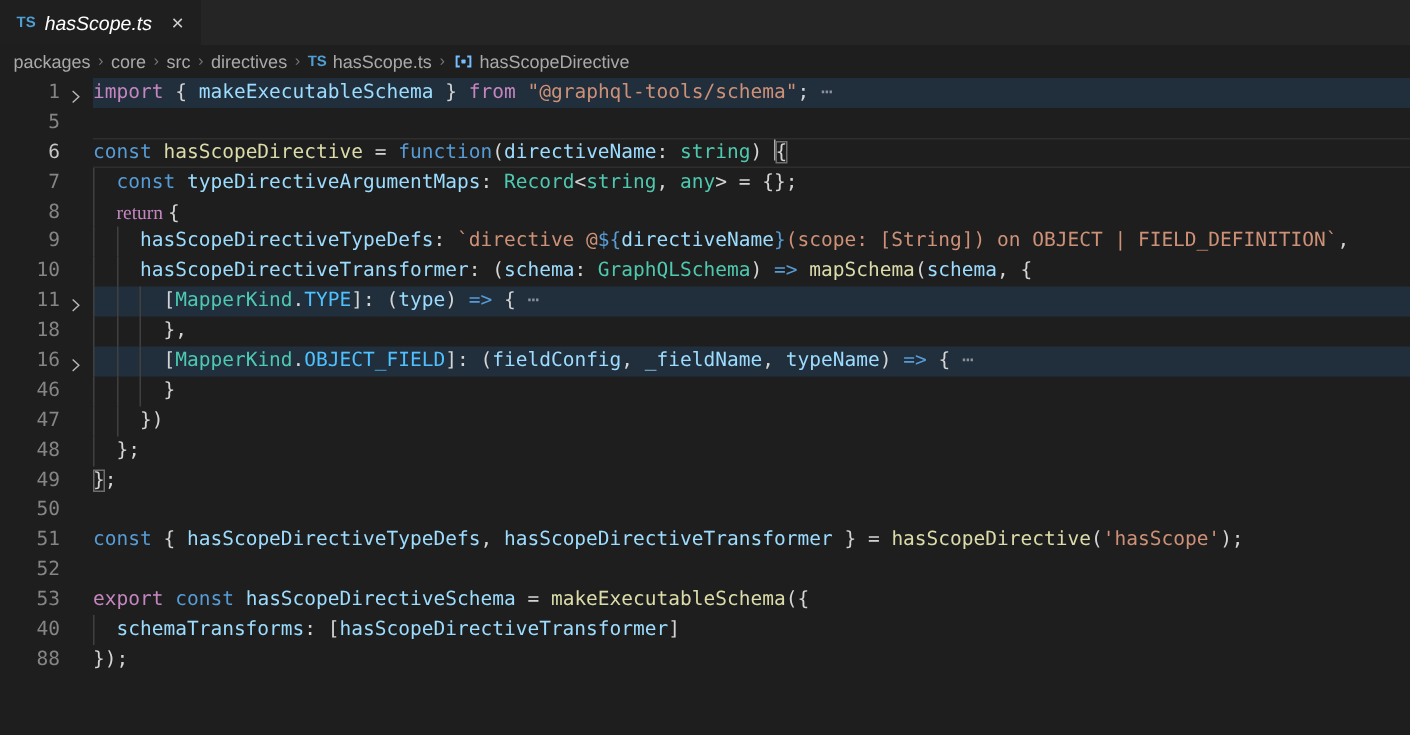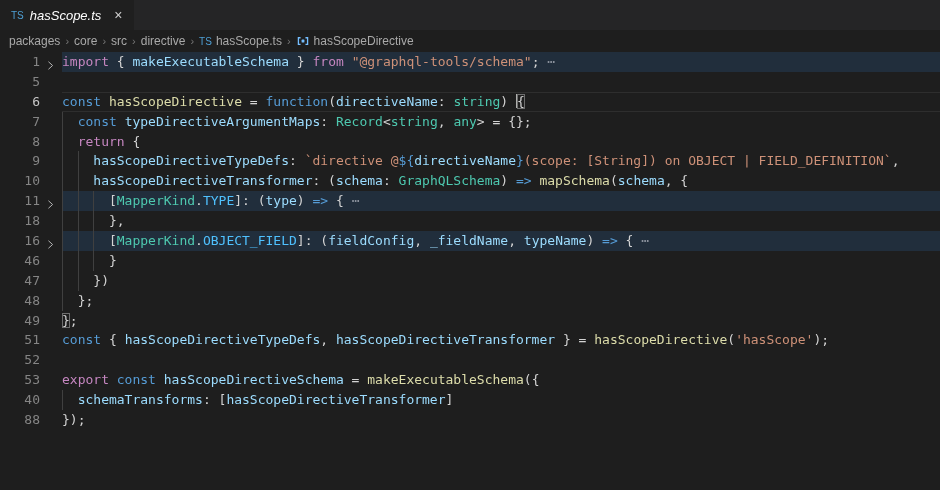--- a/index.html
+++ b/index.html
@@ -5,21 +5,21 @@
   * { box-sizing: border-box; }
   html,body { margin:0; padding:0; }
   body {
     width:940px; height:490px; overflow:hidden;
     background:var(--editorBg,#1e1e1e);
     font-family:"Liberation Sans", sans-serif;
   }
   
   .tabbar { height:30px; background:var(--tabstripBg,#252526); display:flex; align-items:stretch; }
   .tab { display:flex; align-items:center; gap:6px; padding:0 11px; background:var(--tabBg,#1f1f1f); }
-  .ts-icon { color:var(--tsIcon,#4e9fd4); font-weight:normal; font-size:10px; letter-spacing:0; }
+  .ts-icon { color:var(--tsIcon,#4e9fd4); font-weight:bold; font-size:10px; letter-spacing:0; }
   .tab-title { color:#ffffff; font-style:italic; font-size:13px; }
   .tab-close { color:#cfcfcf; font-size:14px; margin-left:7px; line-height:1; }
   
   .breadcrumbs { height:22px; background:var(--editorBg,#1e1e1e); display:flex; align-items:center; padding-left:9px; font-size:12px; color:var(--breadcrumbFg,#a9a9a9); }
   .bc-item { color:var(--breadcrumbFg,#a9a9a9); }
   .bc-sep { color:#767676; margin:0 5px; font-size:11px; }
   .bc-icon { display:inline-flex; align-items:center; margin-right:4px; }
   .bc-file, .bc-symbol { display:inline-flex; align-items:center; }
   
   .editor { font-family:"DejaVu Sans Mono", monospace; font-size:13px; }
@@ -46,21 +46,21 @@
   </div>
 </div>
 
 <div class="breadcrumbs">
     <span class="bc-item">packages</span>
     <span class="bc-sep">›</span>
     <span class="bc-item">core</span>
     <span class="bc-sep">›</span>
     <span class="bc-item">src</span>
     <span class="bc-sep">›</span>
-    <span class="bc-item">directive</span>
+    <span class="bc-item">directives</span>
     <span class="bc-sep">›</span>
     <span class="bc-file">
       <span class="bc-icon ts-icon">TS</span>
       <span class="bc-item">hasScope.ts</span>
     </span>
     <span class="bc-sep">›</span>
     <span class="bc-symbol">
       <span class="bc-icon">
         <svg width="14" height="14" viewBox="0 0 16 16">
           <path d="M2 3.5h3.2V5H3.5v6h1.7v1.5H2z" fill="#75beff"></path>
@@ -97,21 +97,21 @@
     <div class="row">
       <div class="gutter">
         <span class="lnum">7</span>
       </div>
       <div class="code"><span class="g" style="left: 0ch;"></span><span style="color: rgb(212, 212, 212);">  </span><span style="color: rgb(86, 156, 214);">const </span><span style="color: rgb(156, 220, 254);">typeDirectiveArgumentMaps</span><span style="color: rgb(212, 212, 212);">: </span><span style="color: rgb(78, 201, 176);">Record</span><span style="color: rgb(212, 212, 212);">&lt;</span><span style="color: rgb(78, 201, 176);">string</span><span style="color: rgb(212, 212, 212);">, </span><span style="color: rgb(78, 201, 176);">any</span><span style="color: rgb(212, 212, 212);">&gt; = {};</span></div>
     </div>
     <div class="row">
       <div class="gutter">
         <span class="lnum">8</span>
       </div>
-      <div class="code"><span class="g" style="left: 0ch;"></span><span style="color: rgb(212, 212, 212);">  </span><span style="color: rgb(197, 134, 192);">return </span><span style="color: rgb(212, 212, 212);">{</span></div>
+      <div class="code"><span class="g" style="left: 0ch;"></span><span style="color: rgb(212, 212, 212);">  </span><span style="color: rgb(197, 134, 192); font-family: Liberation Serif, serif;">return </span><span style="color: rgb(212, 212, 212);">{</span></div>
     </div>
     <div class="row">
       <div class="gutter">
         <span class="lnum">9</span>
       </div>
       <div class="code"><span class="g" style="left: 0ch;"></span><span class="g" style="left: 2ch;"></span><span style="color: rgb(212, 212, 212);">    </span><span style="color: rgb(156, 220, 254);">hasScopeDirectiveTypeDefs</span><span style="color: rgb(212, 212, 212);">: </span><span style="color: rgb(206, 145, 120);">`directive @</span><span style="color: rgb(86, 156, 214);">${</span><span style="color: rgb(156, 220, 254);">directiveName</span><span style="color: rgb(86, 156, 214);">}</span><span style="color: rgb(206, 145, 120);">(scope: [String]) on OBJECT | FIELD_DEFINITION`</span><span style="color: rgb(212, 212, 212);">,</span></div>
     </div>
     <div class="row">
       <div class="gutter">
         <span class="lnum">10</span>
@@ -161,20 +161,26 @@
       <div class="code"><span class="g" style="left: 0ch;"></span><span style="color: rgb(212, 212, 212);">  };</span></div>
     </div>
     <div class="row">
       <div class="gutter">
         <span class="lnum">49</span>
       </div>
       <div class="code"><span class="boxed" style="color: rgb(212, 212, 212);">}</span><span style="color: rgb(212, 212, 212);">;</span></div>
     </div>
     <div class="row">
       <div class="gutter">
+        <span class="lnum">50</span>
+      </div>
+      <div class="code"></div>
+    </div>
+    <div class="row">
+      <div class="gutter">
         <span class="lnum">51</span>
       </div>
       <div class="code"><span style="color: rgb(86, 156, 214);">const </span><span style="color: rgb(212, 212, 212);">{ </span><span style="color: rgb(156, 220, 254);">hasScopeDirectiveTypeDefs</span><span style="color: rgb(212, 212, 212);">, </span><span style="color: rgb(156, 220, 254);">hasScopeDirectiveTransformer</span><span style="color: rgb(212, 212, 212);"> } = </span><span style="color: rgb(220, 220, 170);">hasScopeDirective</span><span style="color: rgb(212, 212, 212);">(</span><span style="color: rgb(206, 145, 120);">'hasScope'</span><span style="color: rgb(212, 212, 212);">);</span></div>
     </div>
     <div class="row">
       <div class="gutter">
         <span class="lnum">52</span>
       </div>
       <div class="code"></div>
     </div>

